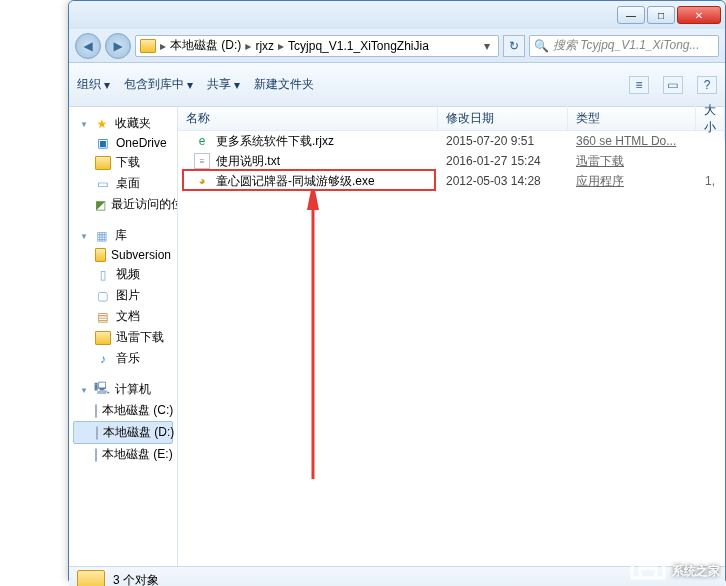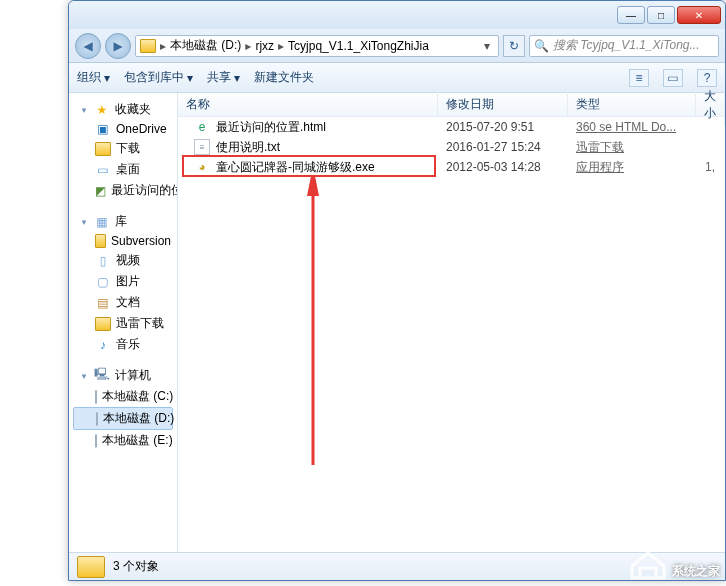--- a/index.html
+++ b/index.html
@@ -20,21 +20,21 @@
 .addr { flex: 1; height: 22px; background:#fff; border:1px solid #a7bdd4; border-radius:2px; display:flex; align-items:center; padding:0 4px; gap:4px; overflow:hidden; white-space:nowrap; }
 .addr .folder-ico { width:16px; height:14px; background: linear-gradient(#ffe9a8,#f4c430); border:1px solid #c79a1a; border-radius:1px; }
 .addr .sep { color:#555; }
 .addr .crumb { color:#000; }
 .addr .drop { margin-left:auto; color:#555; padding:0 4px; }
 .refresh { width:22px; height:22px; border:1px solid #a7bdd4; background:#eaf2fb; display:flex;align-items:center;justify-content:center;color:#2a5b8d; }
 .search { width: 190px; height:22px; background:#fff; border:1px solid #a7bdd4; border-radius:2px; display:flex;align-items:center;padding:0 4px;gap:4px;color:#888;font-style:italic; }
 .search .mag { color:#2a5b8d; font-style:normal; }
 
 
-.toolbar { height: 30px; background: linear-gradient(#f6fbff,#e4eef8); border-bottom:1px solid #cddbe9; display:flex; align-items:center; padding:0 8px; gap:14px; color:#1a3e66; }
+.toolbar { height: 44px; background: linear-gradient(#f6fbff,#e4eef8); border-bottom:1px solid #cddbe9; display:flex; align-items:center; padding:0 8px; gap:14px; color:#1a3e66; }
 .toolbar .tbtn { display:flex; align-items:center; gap:3px; cursor:default; }
 .toolbar .spacer { flex:1; }
 .toolbar .ricon { width:20px; height:18px; border:1px solid #b9cee2; background:#eef6fd; display:flex;align-items:center;justify-content:center;color:#2a5b8d; }
 
 
 .body { display:flex; height: calc(100% - 28px - 34px - 30px - 28px); }
 .tree { width: 168px; border-right:1px solid #dce6ef; background:#fff; padding:6px 4px; overflow:auto; }
 .tree .group { margin-bottom:10px; }
 .tree .node { display:flex; align-items:center; gap:5px; padding:2px 2px 2px 6px; white-space:nowrap; }
 .tree .node.header { font-weight:normal; }
@@ -215,21 +215,21 @@
       <div class="cols">
         <div class="col name">名称</div>
         <div class="col date">修改日期</div>
         <div class="col type">类型</div>
         <div class="col size">大小</div>
       </div>
 
       <div class="row">
         <div class="c name">
             <span class="fico html">e</span>
-            <span>最近访问的位置.html</span>
+            <span>更多系统软件下载.rjxz</span>
           </div>
         <div class="c date">2015-07-20 9:51</div>
         <div class="c type">360 se HTML Do...</div>
         <div class="c size"></div>
       </div>
       <div class="row">
         <div class="c name">
             <span class="fico txt">≡</span>
             <span>使用说明.txt</span>
           </div>

